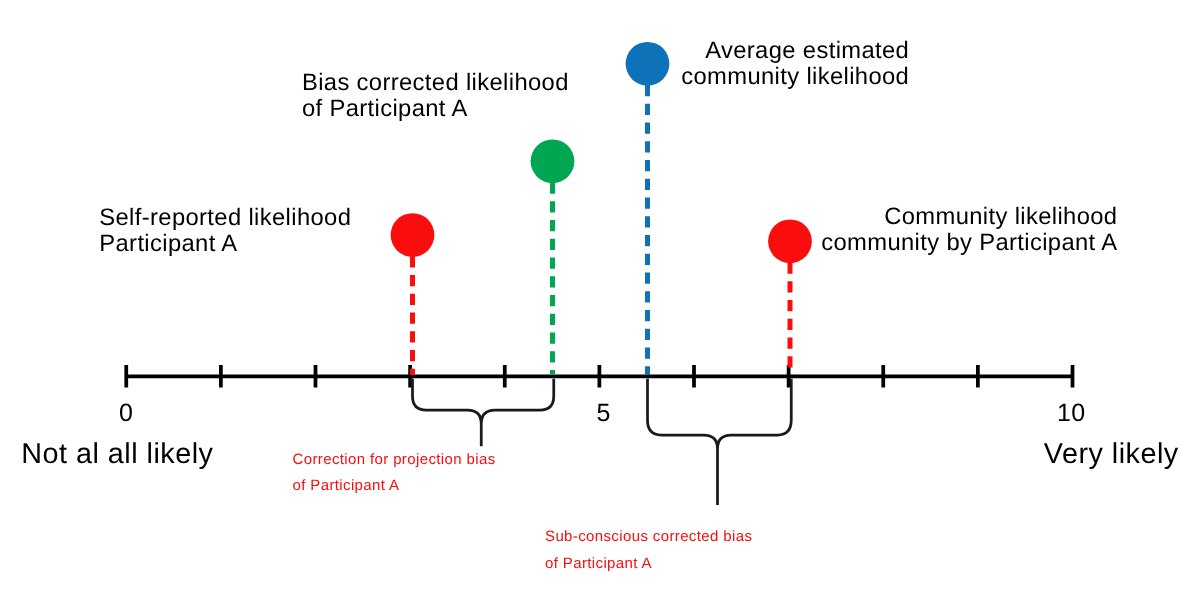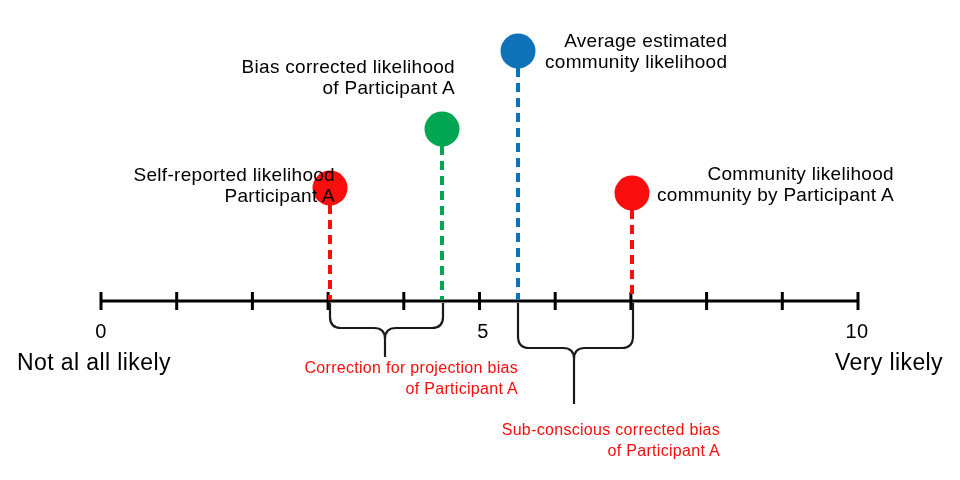--- a/index.html
+++ b/index.html
@@ -13,38 +13,38 @@
   .brace-stroke  { stroke:#1a1a1a; stroke-width:2.2; fill:none; }
   .stem          { stroke-width:4; stroke-dasharray:9 6; }
   .stem-red      { stroke:var(--red); }
   .stem-green    { stroke:var(--green); }
   .stem-blue     { stroke:var(--blue); }
   .dot-red       { fill:var(--red); }
   .dot-green     { fill:var(--green); }
   .dot-blue      { fill:var(--blue); }
 
   .lbl { position:absolute; font-size:19px; line-height:21px; letter-spacing:0.3px; white-space:nowrap;text-align:right; }
-  .lbl.right { text-align:right; }
+  .lbl.right { text-align:left; }
 
-  .marker-label-self      { right:625px; top:164px; }
+  .marker-label-self      { right:679px; top:164px; }
   .marker-label-bias      { right:505px; top:56px; }
   .marker-label-avg       { left:545px;  top:30px; }
   .marker-label-community { left:657px;  top:163px; }
 
   .tick-num { position:absolute; top:320px; font-size:20px; letter-spacing:0.3px; text-align:center; }
   .tick-num-0  { left:88px;  width:26px; }
   .tick-num-5  { left:470px; width:26px; }
   .tick-num-10 { left:842px; width:30px; }
 
   .caption { position:absolute; top:349px; font-size:23px; letter-spacing:0.4px; white-space:nowrap; }
   .caption-left  { left:17px; }
   .caption-right { right:17px; text-align:left; }
 
-  .anno { position:absolute; font-size:16px; line-height:21px; letter-spacing:0.3px;
-          color:var(--red); text-align:right; }
+  .anno { position:absolute; font-size:12px; line-height:21px; letter-spacing:0.3px;
+          color:var(--red); text-align:left; }
   .anno-correction  { left:234px; top:357px; width:284px; }
   .anno-subconscious{ left:436px; top:419px; width:284px; }
 </style>
 </head>
 <body>
 
 <div id="stage">
 
   <svg id="diagram-svg" width="960" height="480" viewBox="0 0 960 480">
 

